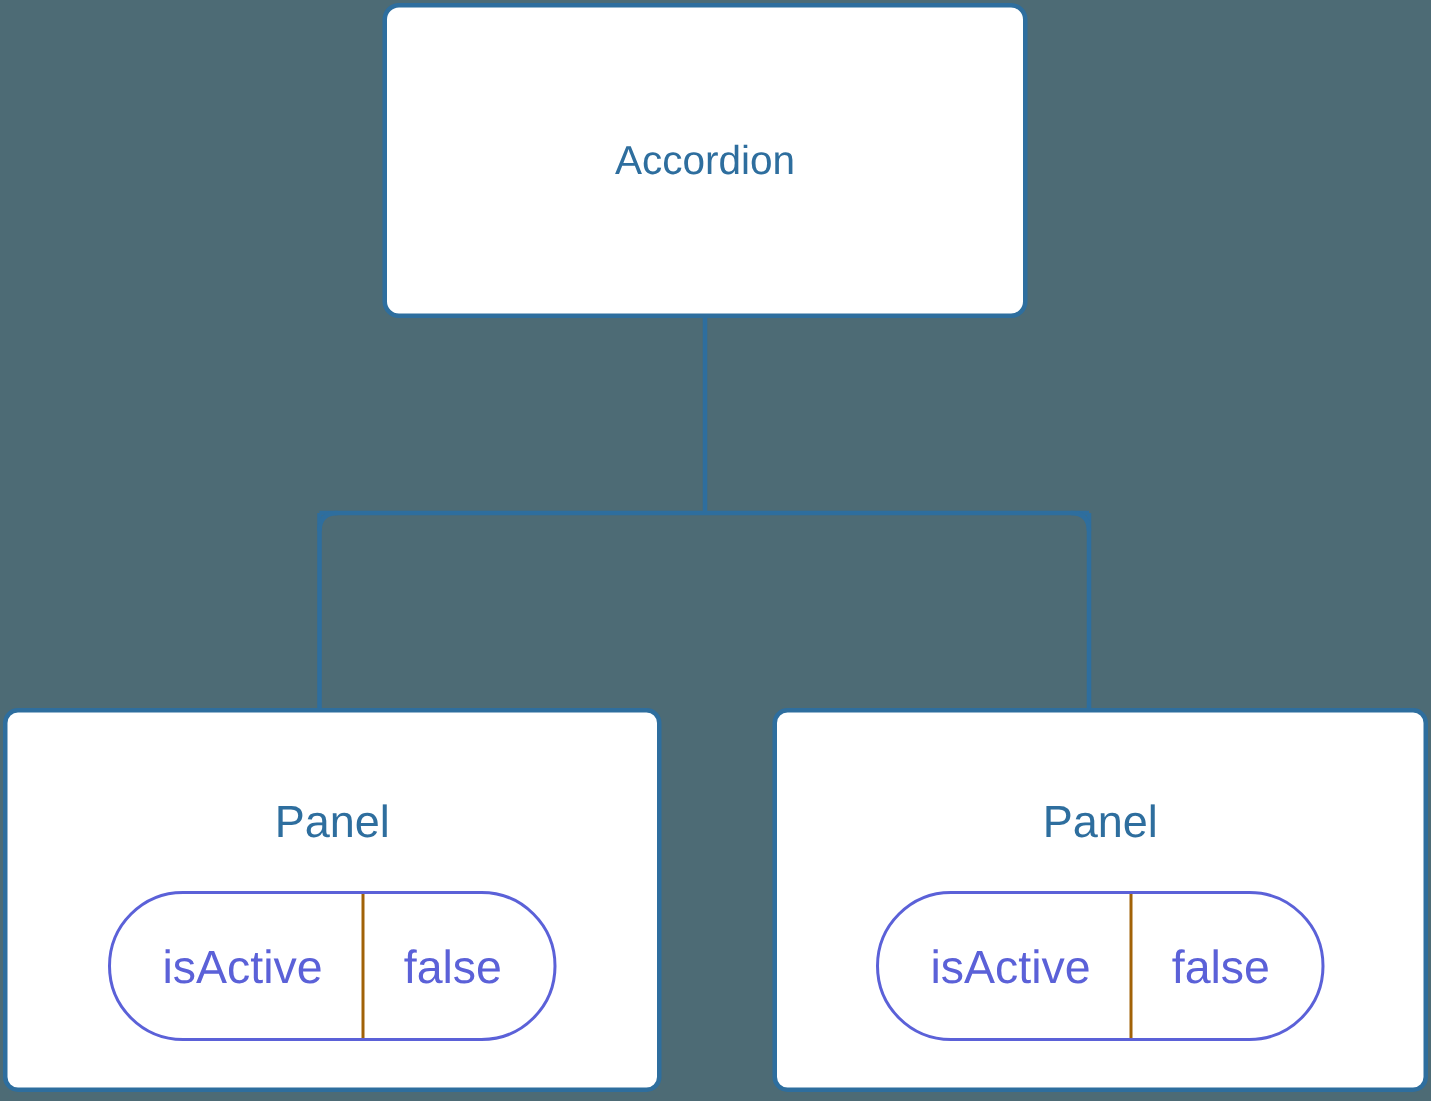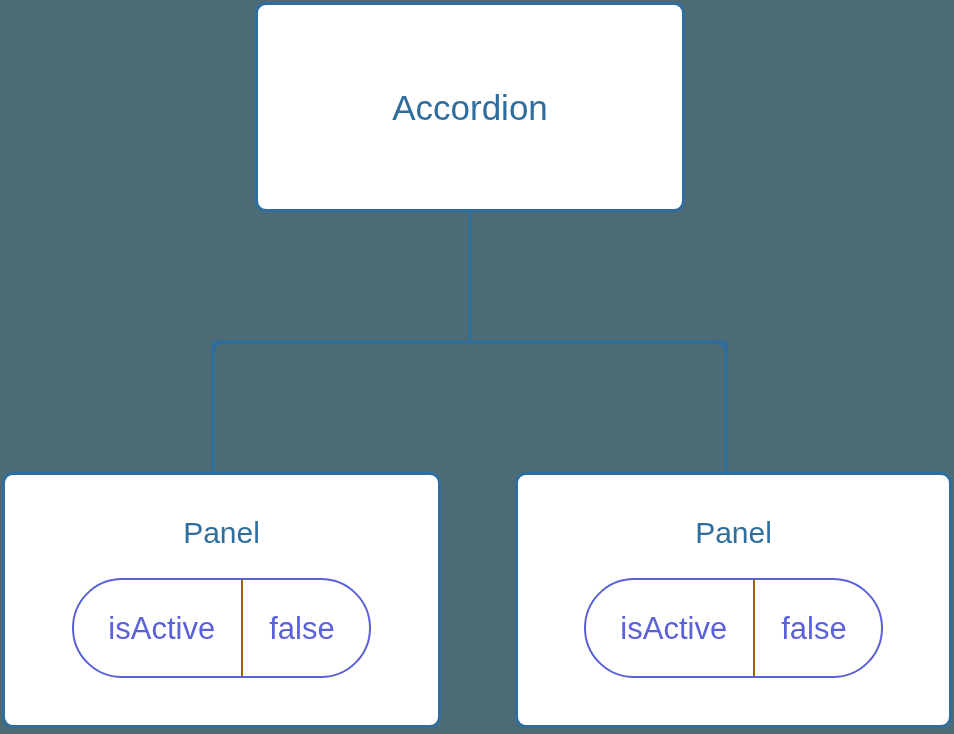--- a/index.html
+++ b/index.html
@@ -54,29 +54,30 @@
 
   
   #node-accordion {
     left: 255px;
     top: 2px;
     width: 430px;
     height: 210px;
     justify-content: center;
   }
   #node-accordion .node-title {
-    font-size: 35px;
+    font-size: 27px;
     text-align: center;
   }
 
   
   .node-panel {
     top: 472px;
     height: 256px;
-    padding-top: 43px;
+    padding-top: 59px;
+    border-radius: 10px;
   }
   #node-panel-0 {
     left: 2px;
     width: 439px;
   }
   #node-panel-1 {
     left: 515px;
     width: 437px;
   }
   .node-panel .node-title {

